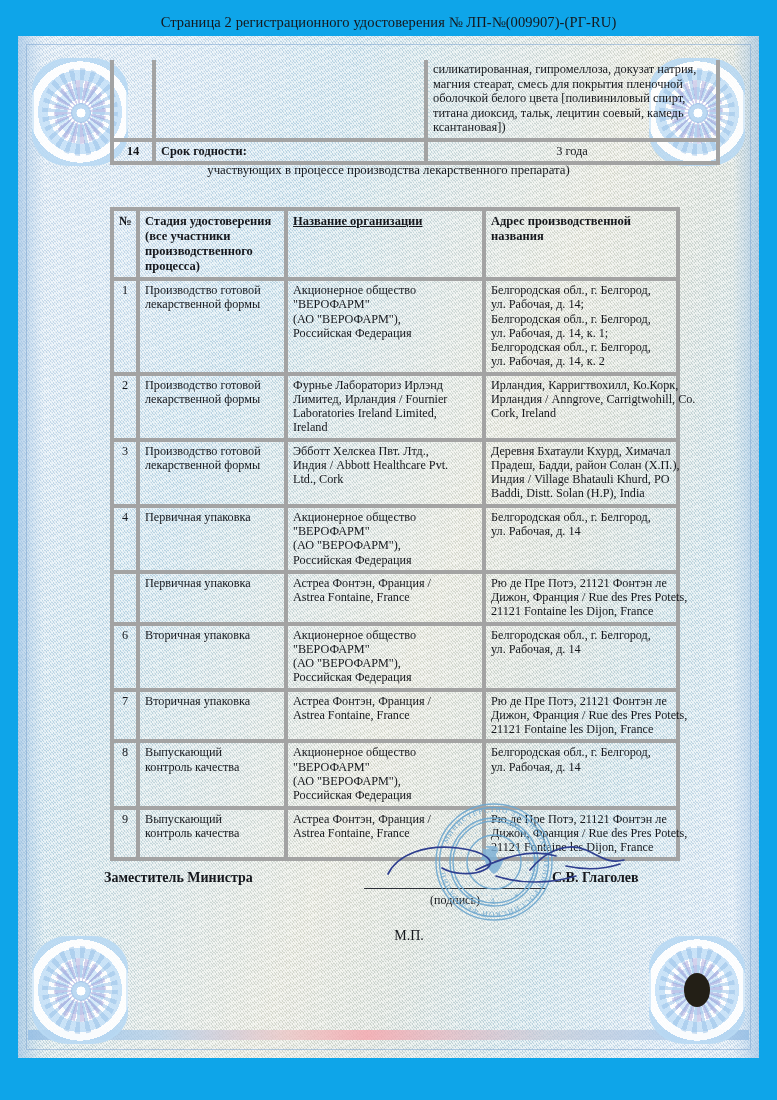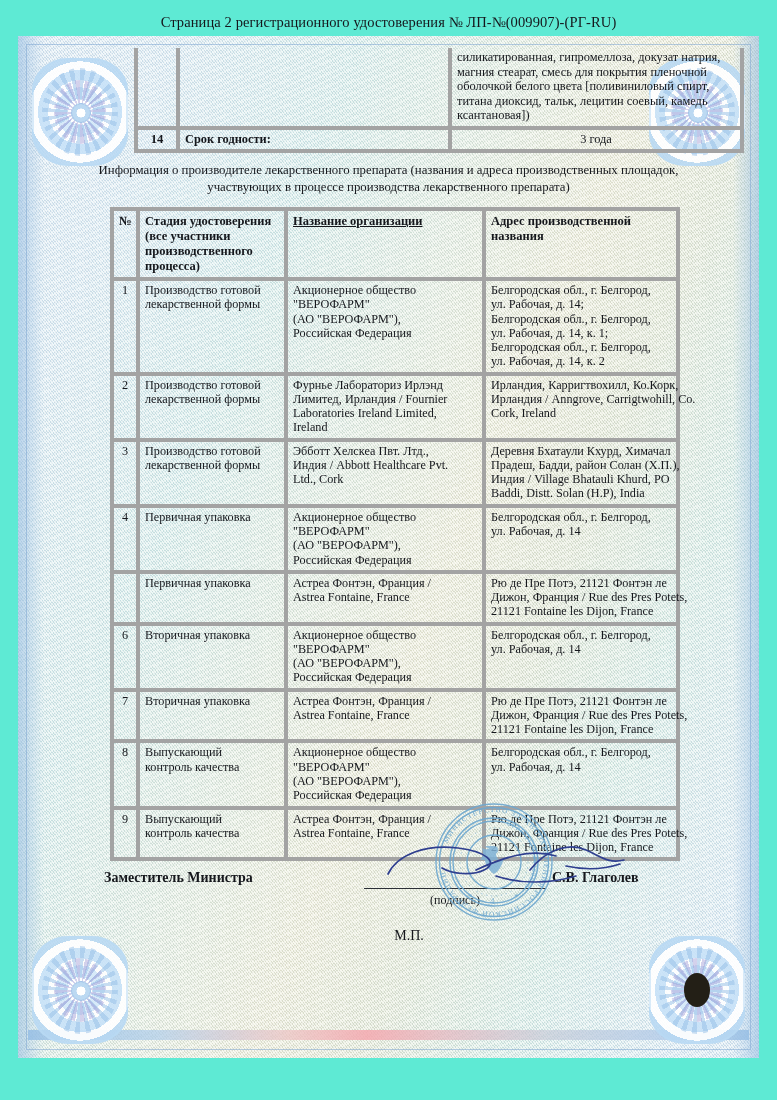--- a/index.html
+++ b/index.html
@@ -11,21 +11,21 @@
   body {
     font-family: "Liberation Serif", "DejaVu Serif", serif;
     color: #15171c;
   }
 
   #page {
     position: relative;
     width: 777px;
     height: 1100px;
     overflow: hidden;
-    background: #5eead4;
+    background: #0ea5e9;
   }
 
   
   .paper {
     position: absolute;
     left: 18px;
     top: 36px;
     width: 741px;
     height: 1022px;
     background:
@@ -160,23 +160,22 @@
     vertical-align: top;
     font-size: 12.4px;
     line-height: 1.17;
     background: transparent;
   }
 
   
   #top-table {
     position: absolute;
     left: 110px;
-    top: 48px;
+    top: 60px;
     width: 566px;
-    margin-left: 24px;
   }
   #top-table td.num   { width: 28px; text-align: center; font-weight: bold; font-size: 12.6px; }
   #top-table td.label { width: 258px; font-weight: bold; }
   #top-table td.val   { width: 278px; }
   #top-table td.val.center { text-align: center; }
   #top-table tr.fragment td { border-top: none; }
 
   .intro {
     position: absolute;
     left: 96px;
@@ -336,21 +335,20 @@
         </tr>
         <tr>
           <td class="num">14</td>
           <td class="label">Срок годности:</td>
           <td class="val center">3 года</td>
         </tr>
       </tbody>
     </table>
 
     <div class="intro">
-      <div>Информация о производителе лекарственного препарата (названия и адреса производственных площадок,</div>
       <div>участвующих в процессе производства лекарственного препарата)</div>
     </div>
 
     <table class="doc" id="mfg-table">
       <colgroup>
           <col class="c1">
           <col class="c2">
           <col class="c3">
           <col class="c4">
         </colgroup>

